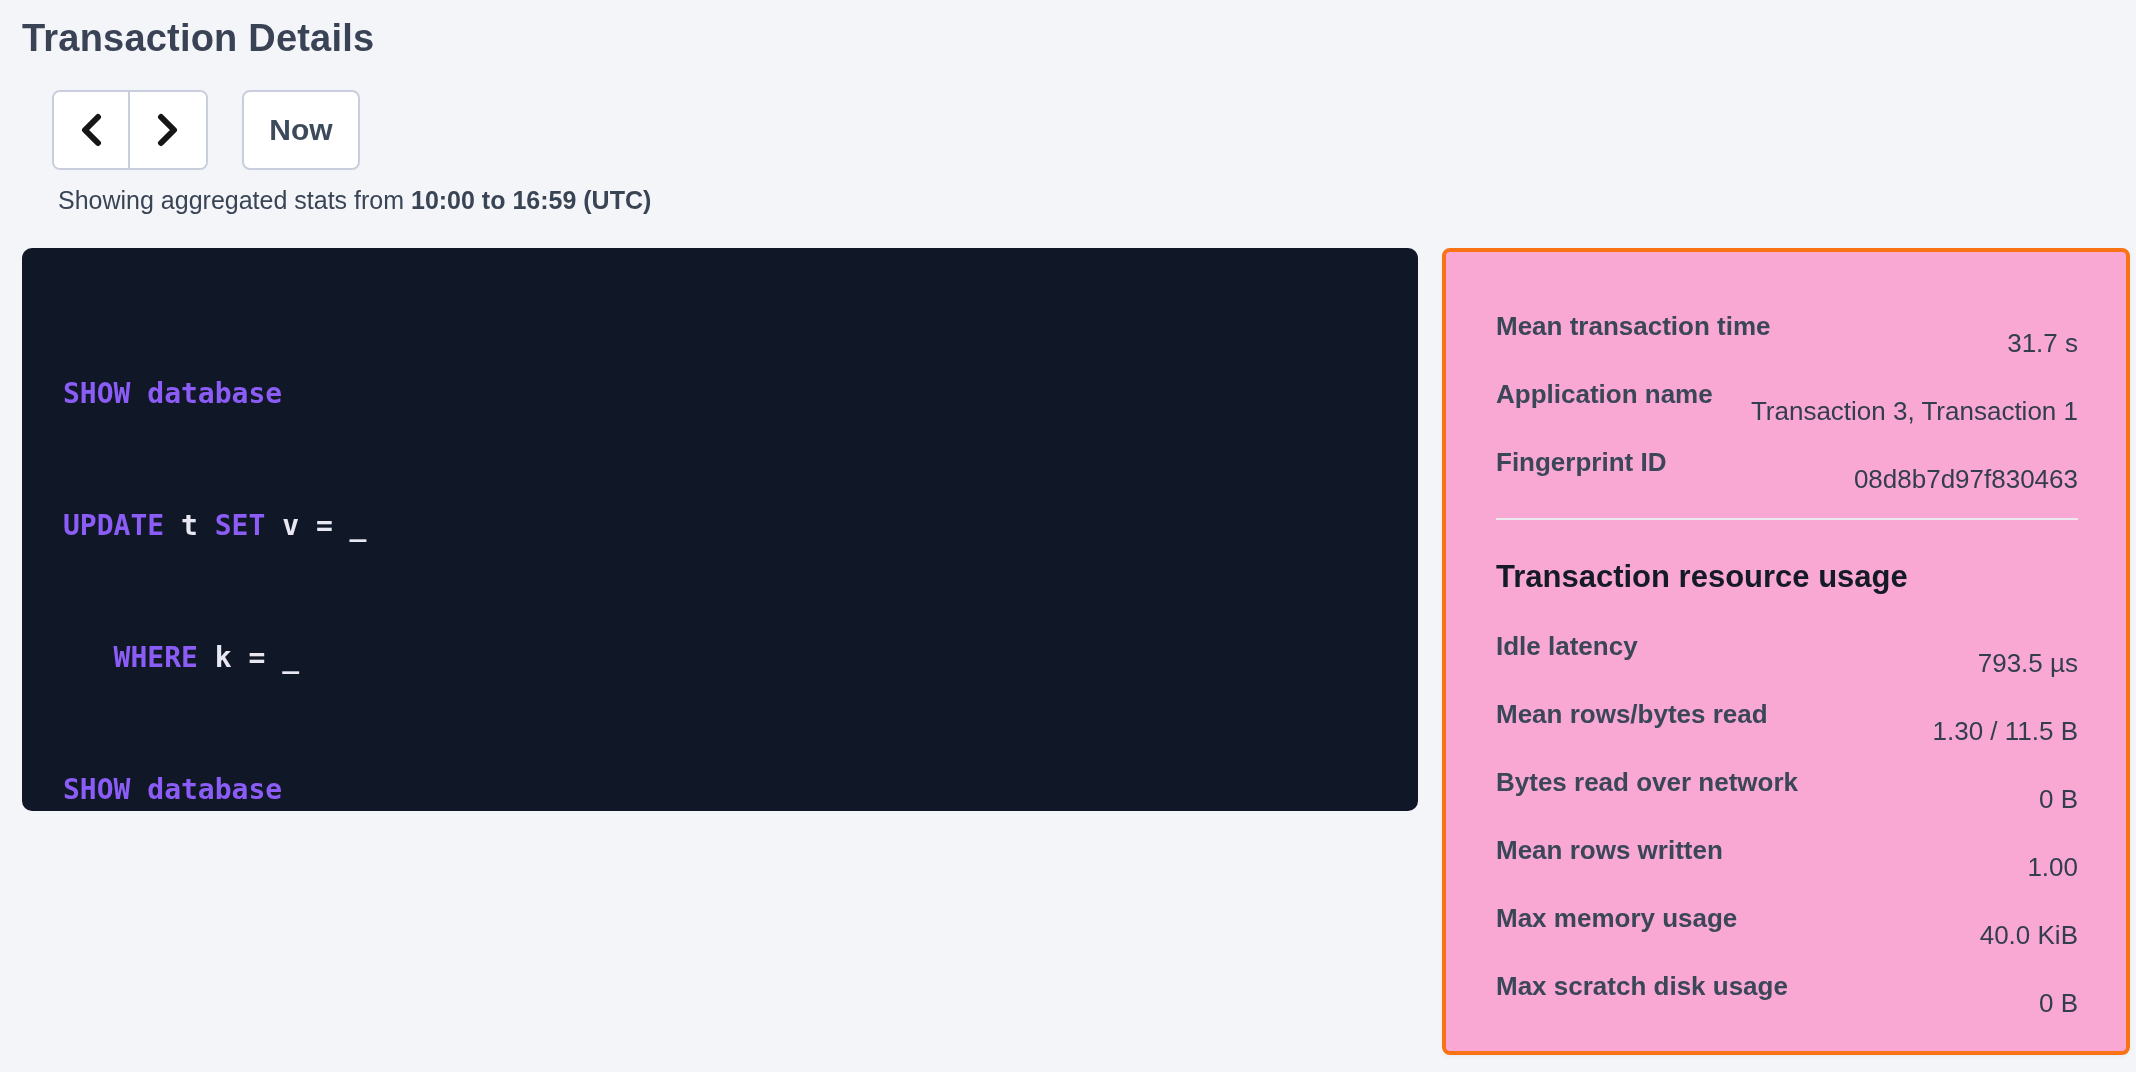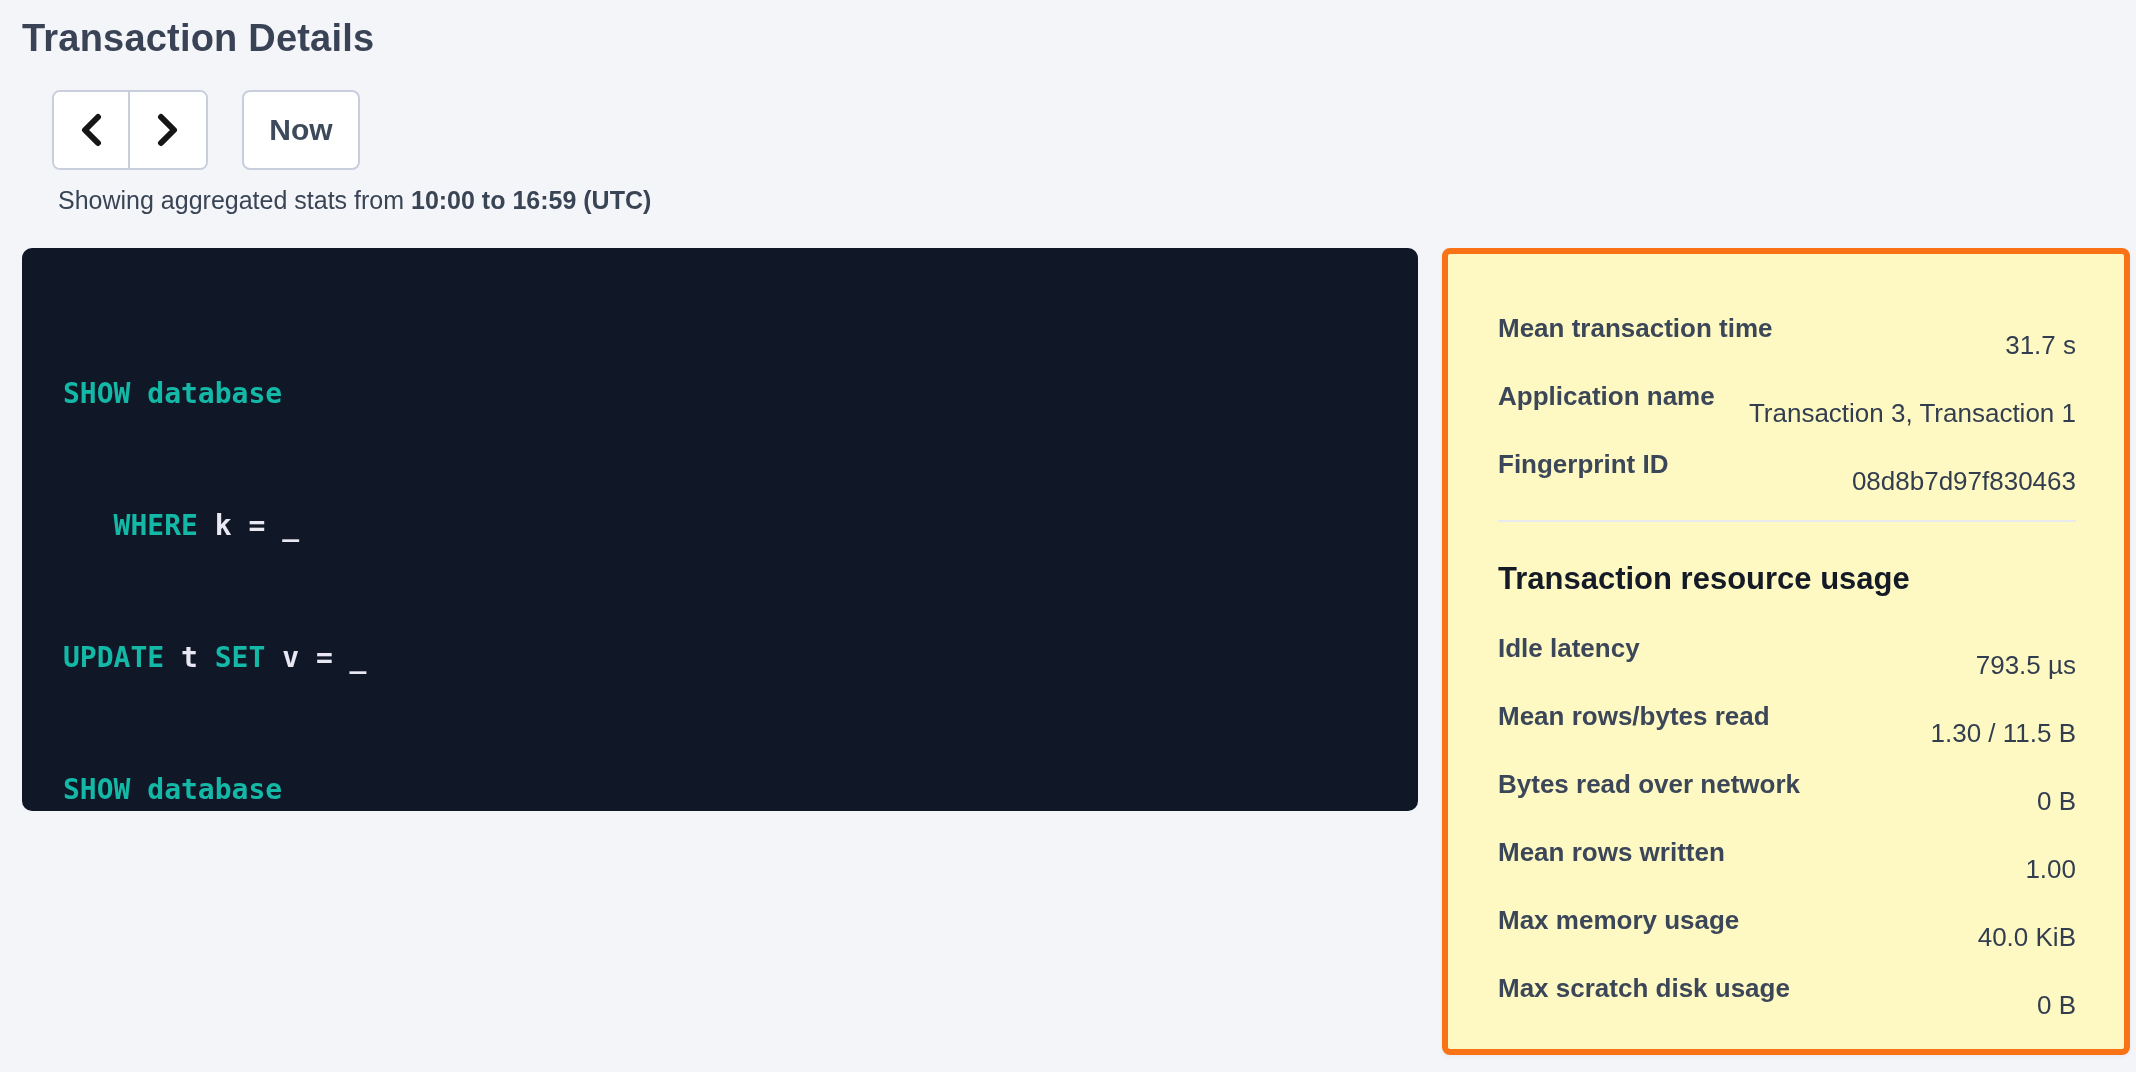--- a/index.html
+++ b/index.html
@@ -83,28 +83,28 @@
     width: 1396px; height: 563px;
     background: #101828;
     border-radius: 10px;
     padding: 36px 40px 0 41px;
     font-family: "DejaVu Sans Mono", "Liberation Mono", monospace;
     font-size: 28px;
     line-height: 44px;
     white-space: pre;
   }
   .code-line { height: 44px; }
-  .tok-kw { color: #14b8a6; font-weight: bold; margin-top: 31px; }
+  .tok-kw { color: #8b5cf6; font-weight: bold; margin-top: 31px; }
   .tok-id { color: #e9e7f2; font-weight: bold; }
 
   .side-panel {
     width: 688px; height: 807px;
     margin-left: 24px;
-    background: #fef9c3;
-    border: 6px solid #f97316;
+    background: #f9a8d4;
+    border: 4px solid #f97316;
     border-radius: 8px;
     box-shadow: 0 2px 4px rgba(16,24,40,0.04);
     padding: 40px 48px 0 50px;
   }
   .stat-row {
     display: flex; justify-content: space-between; align-items: center;
     height: 68px;
     font-size: 26px;
   }
   .stat-label { font-weight: bold; color: #3b4758; white-space: nowrap; }
@@ -153,22 +153,22 @@
   </div>
 
   <div class="subtitle">
     <span>Showing aggregated stats from </span><b>10:00 to 16:59 (UTC)</b>
   </div>
 
   <div class="content">
 
     <div class="code-panel">
       <div class="code-line"><span class="tok-kw">SHOW database</span></div>
+      <div class="code-line"><span class="tok-kw">UPDATE</span><span class="tok-id"> t </span><span class="tok-kw">SET</span><span class="tok-id"> v = _</span></div>
       <div class="code-line"><span class="tok-id">   </span><span class="tok-kw">WHERE</span><span class="tok-id"> k = _</span></div>
-      <div class="code-line"><span class="tok-kw">UPDATE</span><span class="tok-id"> t </span><span class="tok-kw">SET</span><span class="tok-id"> v = _</span></div>
       <div class="code-line"><span class="tok-kw">SHOW database</span></div>
     </div>
 
     <div class="side-panel">
 
       <div class="stat-row">
         <span class="stat-label">Mean transaction time</span>
         <span class="stat-value">31.7 s</span>
       </div>
       <div class="stat-row">

